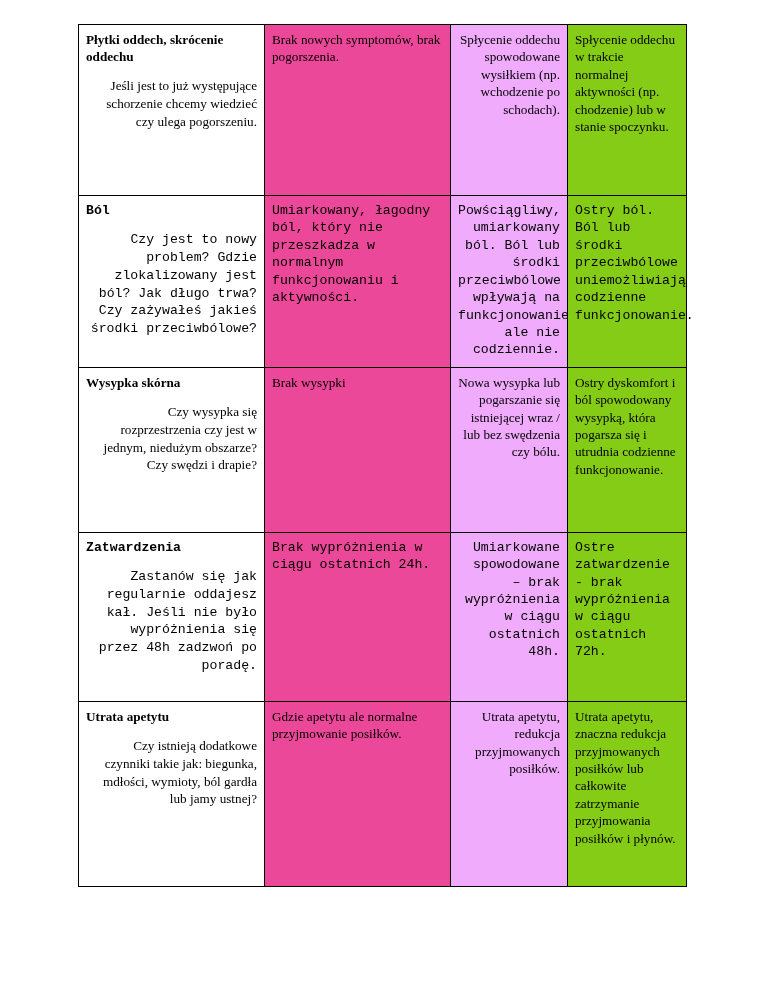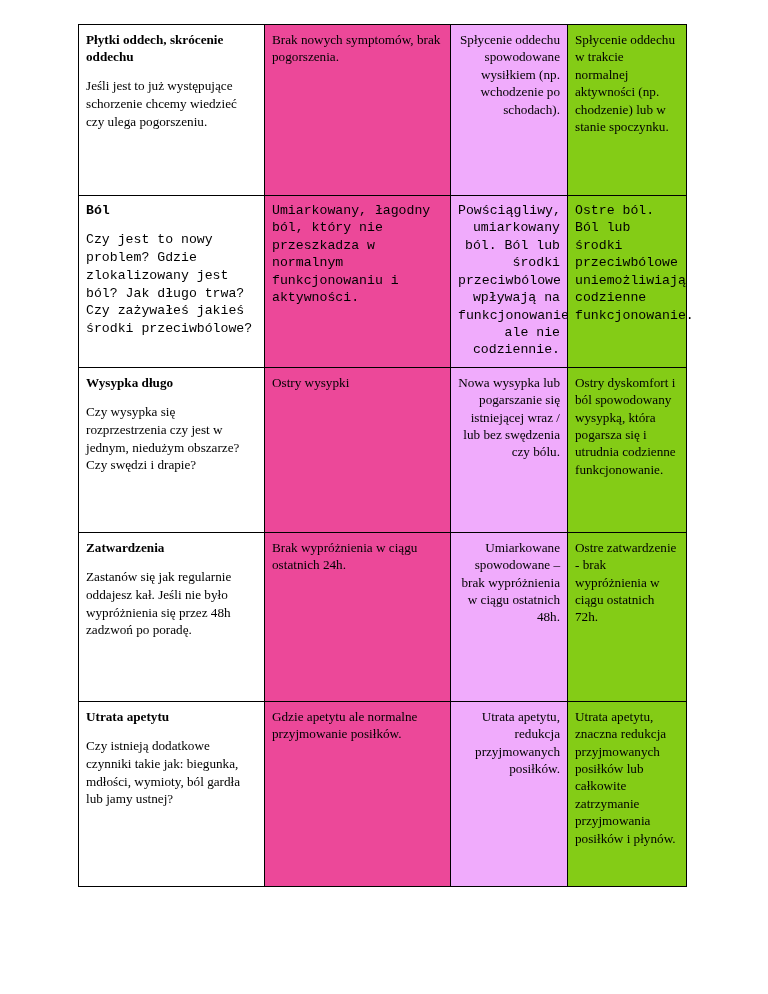--- a/index.html
+++ b/index.html
@@ -58,29 +58,30 @@
     background: #84cc16;
   }
   .q-title {
     font-weight: bold;
     margin: 0 0 12px 0;
     line-height: 1.3;
   }
   .q-body {
     margin: 0;
     line-height: 1.35;
+    text-align: right;
   }
   .cell-text {
     margin: 0;
     line-height: 1.32;
   }
   .row-breath td { height: 156px; }
   .row-pain td { height: 156px; font-family: Liberation Mono, monospace; }
   .row-rash td { height: 150px; }
-  .row-constip td { height: 154px; }
+  .row-constip td { height: 154px; font-family: Liberation Mono, monospace; }
   .row-appetite td { height: 170px; margin-top: 11px; }
 </style>
 </head>
 <body>
 
 <div class="page">
   <div class="table-wrap">
     <table class="triage">
       <colgroup>
         <col class="c-question">
@@ -110,30 +111,30 @@
             <p class="q-title">Ból</p>
             <p class="q-body">Czy jest to nowy problem? Gdzie zlokalizowany jest ból? Jak długo trwa? Czy zażywałeś jakieś środki przeciwbólowe?</p>
           </td>
           <td class="green">
             <p class="cell-text">Umiarkowany, łagodny ból, który nie przeszkadza w normalnym funkcjonowaniu i aktywności.</p>
           </td>
           <td class="amber">
             <p class="cell-text">Powściągliwy, umiarkowany ból. Ból lub środki przeciwbólowe wpływają na funkcjonowanie ale nie codziennie.</p>
           </td>
           <td class="red">
-            <p class="cell-text">Ostre ból. Ból lub środki przeciwbólowe uniemożliwiają codzienne funkcjonowanie.</p>
+            <p class="cell-text">Ostry ból. Ból lub środki przeciwbólowe uniemożliwiają codzienne funkcjonowanie.</p>
           </td>
         </tr>
         <tr class="row-rash">
           <td class="question">
-            <p class="q-title">Wysypka  długo</p>
+            <p class="q-title">Wysypka  skórna</p>
             <p class="q-body">Czy wysypka się rozprzestrzenia czy jest w jednym, niedużym obszarze? Czy swędzi i drapie?</p>
           </td>
           <td class="green">
-            <p class="cell-text">Ostry wysypki</p>
+            <p class="cell-text">Brak wysypki</p>
           </td>
           <td class="amber">
             <p class="cell-text">Nowa wysypka lub pogarszanie się istniejącej wraz / lub bez swędzenia czy bólu.</p>
           </td>
           <td class="red">
             <p class="cell-text">Ostry dyskomfort i ból spowodowany wysypką, która pogarsza się i utrudnia codzienne funkcjonowanie.</p>
           </td>
         </tr>
         <tr class="row-constip">
           <td class="question">

